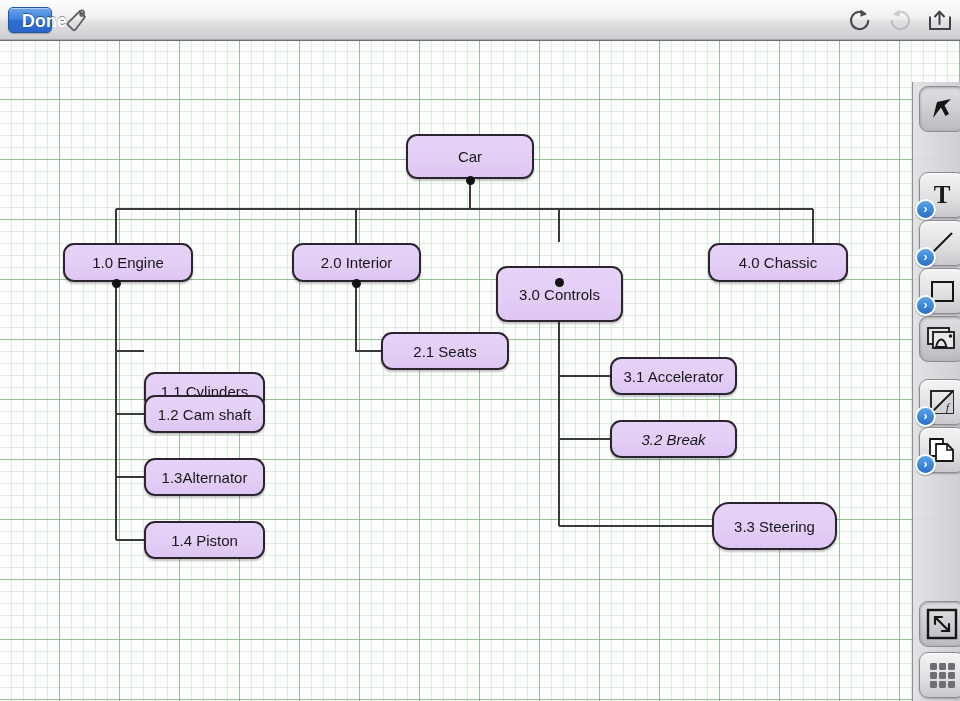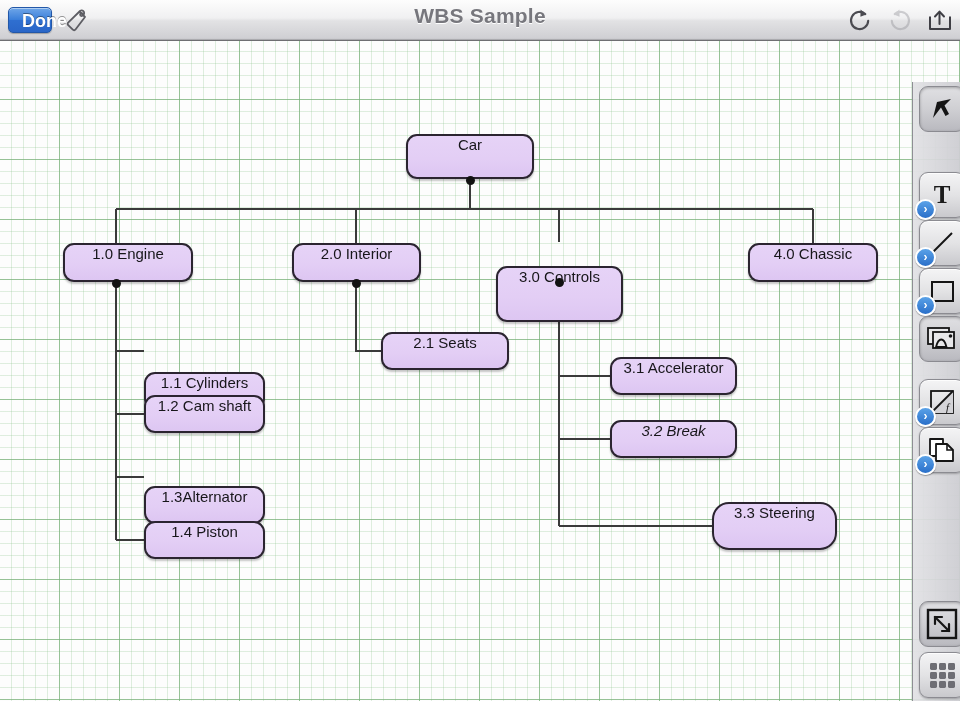--- a/index.html
+++ b/index.html
@@ -105,20 +105,21 @@
 
   
   .node {
     position: absolute;
     box-sizing: border-box;
     background: linear-gradient(to bottom, #e6d3f7 0%, #e3cef5 55%, #ddc6f2 100%);
     border: 2px solid #2b2430;
     border-radius: 11px;
     box-shadow: 0 2px 2px rgba(0,0,0,0.22);
     display: flex;
+    align-items: center;
     justify-content: center;
     font-size: 15px;
     color: #17161a;
     cursor: pointer;
     white-space: nowrap;
   }
 
   .anchor-dot {
     position: absolute;
     width: 9px; height: 9px;
@@ -195,21 +196,20 @@
       <svg width="30" height="30" viewBox="0 0 30 30">
         <g fill="none" stroke="#5d5d63" stroke-width="1.8" stroke-linejoin="round">
           <path d="M17.5 5.5 L23 11 L13.5 23.5 C12.8 24.4 11.6 24.5 10.8 23.7
                    L6.2 19.1 C5.4 18.3 5.5 17.1 6.4 16.4 Z"></path>
           <path d="M17.5 5.5 C18.6 4.2 20.3 4.1 21.4 5.2 C22.5 6.3 22.4 8 21.1 9.1"></path>
           <circle cx="19.6" cy="8.6" r="1.5"></circle>
         </g>
       </svg>
     </div>
 
-    <div class="app-title">WBS Sample</div>
 
     <div class="top-right-icons">
       <div class="top-icon">
         <svg width="28" height="28" viewBox="0 0 28 28">
           <g fill="none" stroke="#4b4b51" stroke-width="2.1" stroke-linecap="round">
             <path d="M22.2 14.8 A8.6 8.6 0 1 1 19.3 8.1"></path>
             <path d="M14.6 3.6 L20.2 8.6 L14.4 10.8" fill="#4b4b51" stroke="none"></path>
           </g>
         </svg>
       </div>
@@ -272,30 +272,30 @@
         </div>
         <div class="anchor-dot" style="left: 111.5px; top: 238px;"></div>
         <div class="node" style="left: 292px; top: 202px; width: 129px; height: 39px;">
           <span>2.0 Interior</span>
         </div>
         <div class="anchor-dot" style="left: 352px; top: 238px;"></div>
         <div class="node" style="left: 496px; top: 201px; width: 127px; height: 56px; margin-top: 24px;">
           <span>3.0 Controls</span>
         </div>
         <div class="anchor-dot" style="left: 555px; top: 237px;"></div>
-        <div class="node" style="left: 748px; top: 202px; width: 130px; height: 39px;">
+        <div class="node" style="left: 708px; top: 202px; width: 140px; height: 39px;">
           <span>4.0 Chassic</span>
         </div>
         <div class="node" style="left: 144px; top: 291px; width: 121px; height: 38px; margin-top: 40px;">
           <span>1.1 Cylinders</span>
         </div>
         <div class="node" style="left: 144px; top: 354px; width: 121px; height: 38px;">
           <span>1.2 Cam shaft</span>
         </div>
-        <div class="node" style="left: 144px; top: 417px; width: 121px; height: 38px; margin-top: 28px;">
+        <div class="node" style="left: 144px; top: 417px; width: 121px; height: 38px;">
           <span>1.3Alternator</span>
         </div>
         <div class="node" style="left: 144px; top: 480px; width: 121px; height: 38px;">
           <span>1.4 Piston</span>
         </div>
         <div class="node" style="left: 381px; top: 291px; width: 128px; height: 38px;">
           <span>2.1 Seats</span>
         </div>
         <div class="node" style="left: 610px; top: 316px; width: 127px; height: 38px;">
           <span>3.1 Accelerator</span>

